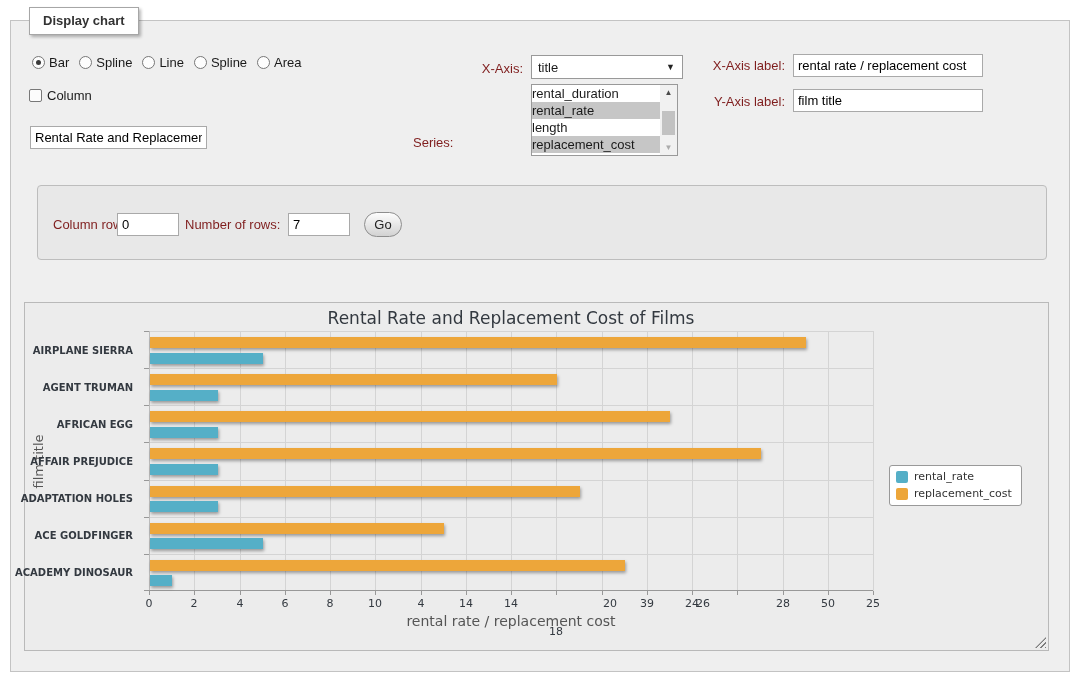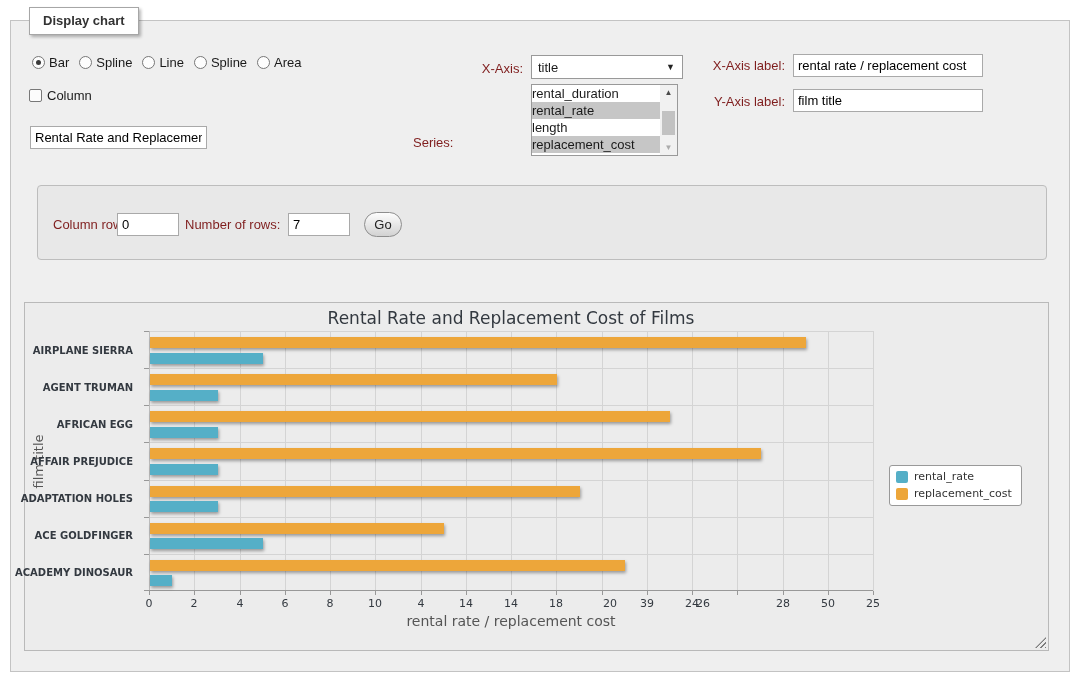--- a/index.html
+++ b/index.html
@@ -202,21 +202,21 @@
       <div class="xtickmark" style="left: 272px; top: 260px;"></div>
       <div class="xt" style="left: 272px;">4</div>
       <div class="gx" style="left: 317px;"></div>
       <div class="xtickmark" style="left: 317px; top: 260px;"></div>
       <div class="xt" style="left: 317px;">14</div>
       <div class="gx" style="left: 362px;"></div>
       <div class="xtickmark" style="left: 362px; top: 260px;"></div>
       <div class="xt" style="left: 362px;">14</div>
       <div class="gx" style="left: 407px;"></div>
       <div class="xtickmark" style="left: 407px; top: 260px;"></div>
-      <div class="xt" style="left: 407px;">18</div>
+      <div class="xt" style="left: 407px; margin-top: 28px;">18</div>
       <div class="gx" style="left: 453px;"></div>
       <div class="xtickmark" style="left: 453px; top: 260px;"></div>
       <div class="xt" style="left: 441px; margin-left: 20px;">20</div>
       <div class="gx" style="left: 498px;"></div>
       <div class="xtickmark" style="left: 498px; top: 260px;"></div>
       <div class="xt" style="left: 498px;">39</div>
       <div class="gx" style="left: 543px;"></div>
       <div class="xtickmark" style="left: 543px; top: 260px;"></div>
       <div class="xt" style="left: 543px;">24</div>
       <div class="gx" style="left: 588px;"></div>

